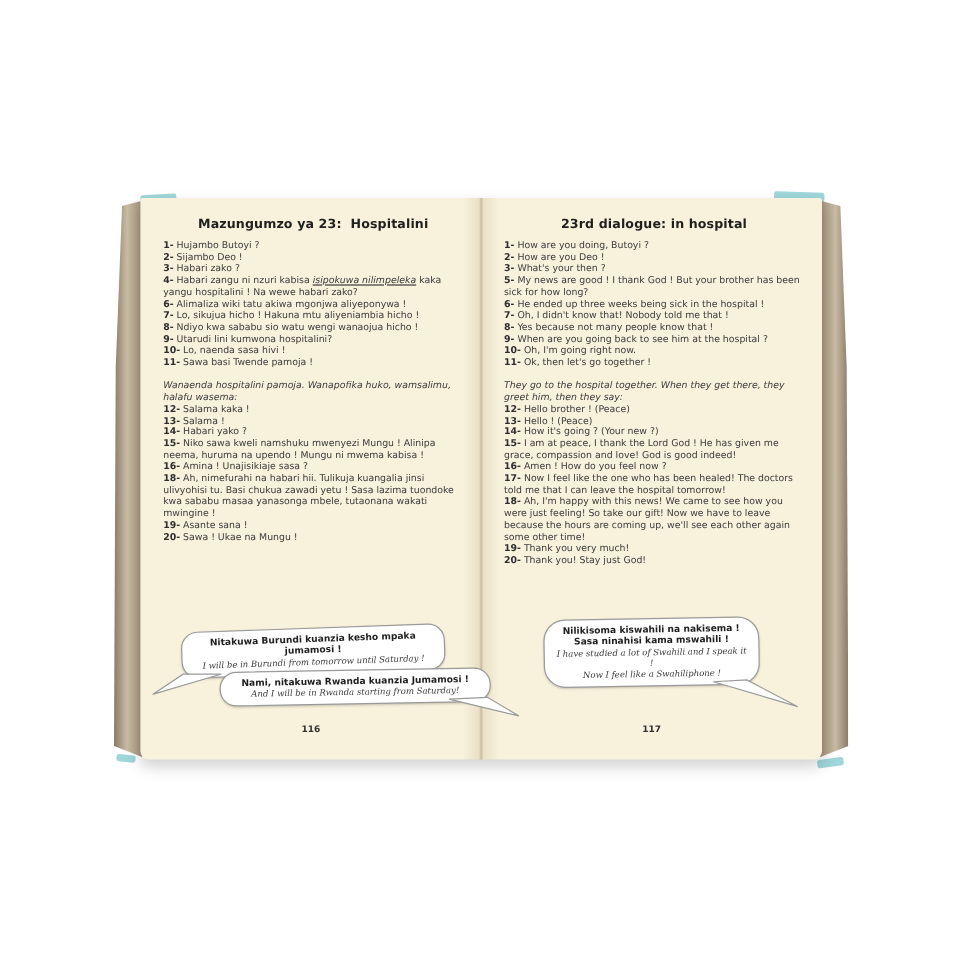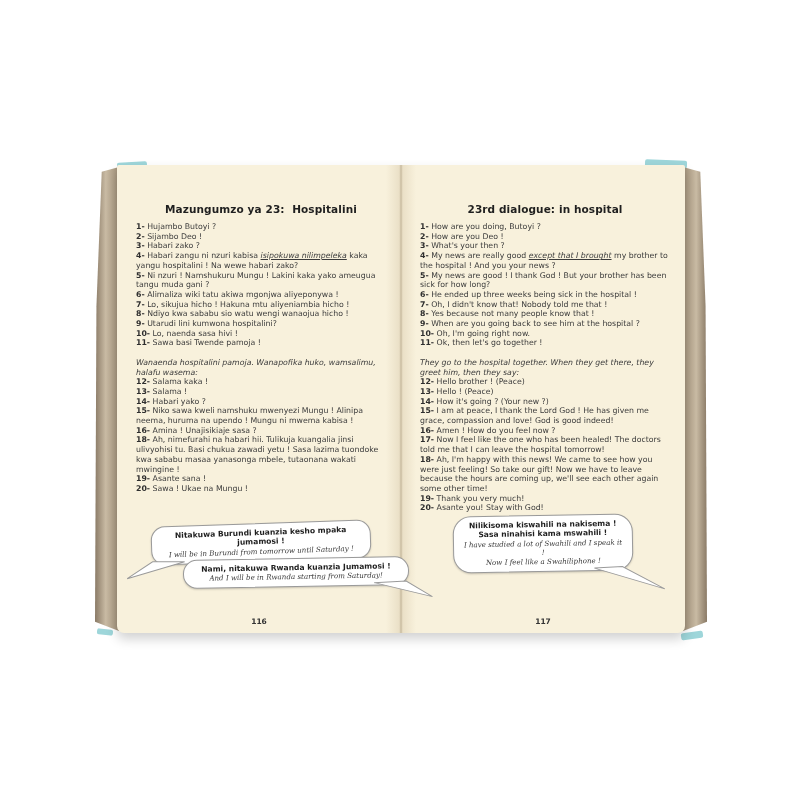--- a/index.html
+++ b/index.html
@@ -42,35 +42,35 @@
   
   .pages::before{
     content:"";position:absolute;left:50%;top:0;height:100%;width:30px;
     transform:translateX(-50%);
     background:linear-gradient(90deg,rgba(150,120,70,0) 0%,rgba(150,120,70,0.14) 44%,rgba(110,85,45,0.35) 50%,rgba(150,120,70,0.14) 56%,rgba(150,120,70,0) 100%);
     pointer-events:none;
   }
 
   .page{
     position:relative;width:50%;height:100%;box-sizing:border-box;
-    padding:38px 15px 0 19px;
+    padding:16px 15px 0 19px;
     color:#3b3b3b;font-size:7.8px;line-height:9.7px;
   }
   .page h2{
     margin:0 0 7px 0;text-align:center;
     font-size:10.5px;line-height:12px;font-weight:bold;color:#1f1f1f;
     white-space:pre;letter-spacing:0.1px;
   }
   .dl{margin:0;}
   .dl b{font-weight:bold;color:#2e2e2e;}
   .dl u{text-underline-offset:1px;font-style:italic;}
   .narration{margin:9.7px 0 0 0;font-style:italic;}
 
   .pagenum{
-    position:absolute;bottom:6px;left:0;width:100%;text-align:center;
+    position:absolute;bottom:20px;left:0;width:100%;text-align:center;
     font-size:7.5px;font-weight:bold;color:#333;
   }
 
   
   .bubble{
     position:absolute;background:#ffffff;border:1px solid #9a9a9a;
     border-radius:14px;padding:4px 8px 5px;text-align:center;
     box-shadow:0 1px 2px rgba(0,0,0,0.18);
   }
   .bb div{font-size:7.6px;line-height:9.4px;font-weight:bold;color:#1e1e1e;}
@@ -101,21 +101,20 @@
 
     <div class="pages">
 
       <section class="page page-left">
         <h2>Mazungumzo ya 23:  Hospitalini</h2>
         <div>
             <div class="dl"><b>1-</b> <span>Hujambo Butoyi ?</span></div>
             <div class="dl"><b>2-</b> <span>Sijambo Deo !</span></div>
             <div class="dl"><b>3-</b> <span>Habari zako ?</span></div>
             <div class="dl"><b>4-</b> <span>Habari zangu ni nzuri kabisa </span><u>isipokuwa nilimpeleka</u><span> kaka yangu hospitalini ! Na wewe habari zako?</span></div>
-            <div class="dl"><b>5-</b> <span>Ni nzuri ! Namshukuru Mungu ! Lakini kaka yako ameugua tangu muda gani ?</span></div>
             <div class="dl"><b>6-</b> <span>Alimaliza wiki tatu akiwa mgonjwa aliyeponywa !</span></div>
             <div class="dl"><b>7-</b> <span>Lo, sikujua hicho ! Hakuna mtu aliyeniambia hicho !</span></div>
             <div class="dl"><b>8-</b> <span>Ndiyo kwa sababu sio watu wengi wanaojua hicho !</span></div>
             <div class="dl"><b>9-</b> <span>Utarudi lini kumwona hospitalini?</span></div>
             <div class="dl"><b>10-</b> <span>Lo, naenda sasa hivi !</span></div>
             <div class="dl"><b>11-</b> <span>Sawa basi Twende pamoja !</span></div>
           </div>
         <p class="narration">Wanaenda hospitalini pamoja. Wanapofika huko, wamsalimu, halafu wasema:</p>
         <div>
             <div class="dl"><b>12-</b> <span>Salama kaka !</span></div>
@@ -154,40 +153,39 @@
 
         <div class="pagenum">116</div>
       </section>
 
       <section class="page page-right">
         <h2>23rd dialogue: in hospital</h2>
         <div>
             <div class="dl"><b>1-</b> <span>How are you doing, Butoyi ?</span></div>
             <div class="dl"><b>2-</b> <span>How are you Deo !</span></div>
             <div class="dl"><b>3-</b> <span>What's your then ?</span></div>
-            <div class="dl"><b>4-</b> <span>My news are really good </span><u>except that I brought</u><span> my brother to the hospital ! And you your news ?</span></div>
             <div class="dl"><b>5-</b> <span>My news are good ! I thank God ! But your brother has been sick for how long?</span></div>
             <div class="dl"><b>6-</b> <span>He ended up three weeks being sick in the hospital !</span></div>
             <div class="dl"><b>7-</b> <span>Oh, I didn't know that! Nobody told me that !</span></div>
             <div class="dl"><b>8-</b> <span>Yes because not many people know that !</span></div>
             <div class="dl"><b>9-</b> <span>When are you going back to see him at the hospital ?</span></div>
             <div class="dl"><b>10-</b> <span>Oh, I'm going right now.</span></div>
             <div class="dl"><b>11-</b> <span>Ok, then let's go together !</span></div>
           </div>
         <p class="narration">They go to the hospital together. When they get there, they greet him, then they say:</p>
         <div>
             <div class="dl"><b>12-</b> <span>Hello brother ! (Peace)</span></div>
             <div class="dl"><b>13-</b> <span>Hello ! (Peace)</span></div>
             <div class="dl"><b>14-</b> <span>How it's going ? (Your new ?)</span></div>
             <div class="dl"><b>15-</b> <span>I am at peace, I thank the Lord God ! He has given me grace, compassion and love! God is good indeed!</span></div>
             <div class="dl"><b>16-</b> <span>Amen ! How do you feel now ?</span></div>
             <div class="dl"><b>17-</b> <span>Now I feel like the one who has been healed! The doctors told me that I can leave the hospital tomorrow!</span></div>
             <div class="dl"><b>18-</b> <span>Ah, I'm happy with this news! We came to see how you were just feeling! So take our gift! Now we have to leave because the hours are coming up, we'll see each other again some other time!</span></div>
             <div class="dl"><b>19-</b> <span>Thank you very much!</span></div>
-            <div class="dl"><b>20-</b> <span>Asante you! Stay with God!</span></div>
+            <div class="dl"><b>20-</b> <span>Thank you! Stay just God!</span></div>
           </div>
 
         <div class="bubble b-r1">
           <div class="bb">
               <div>Nilikisoma kiswahili na nakisema !</div>
               <div>Sasa ninahisi kama mswahili !</div>
             </div>
           <div class="bi">
               <div>I have studied a lot of Swahili and I speak it !</div>
               <div>Now I feel like a Swahiliphone !</div>

